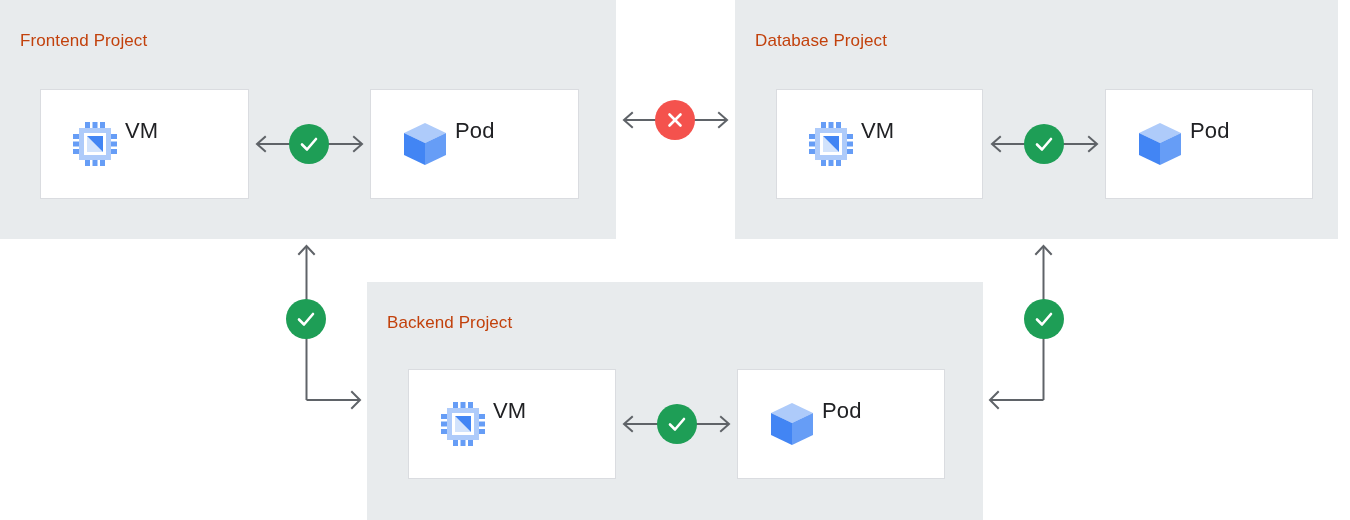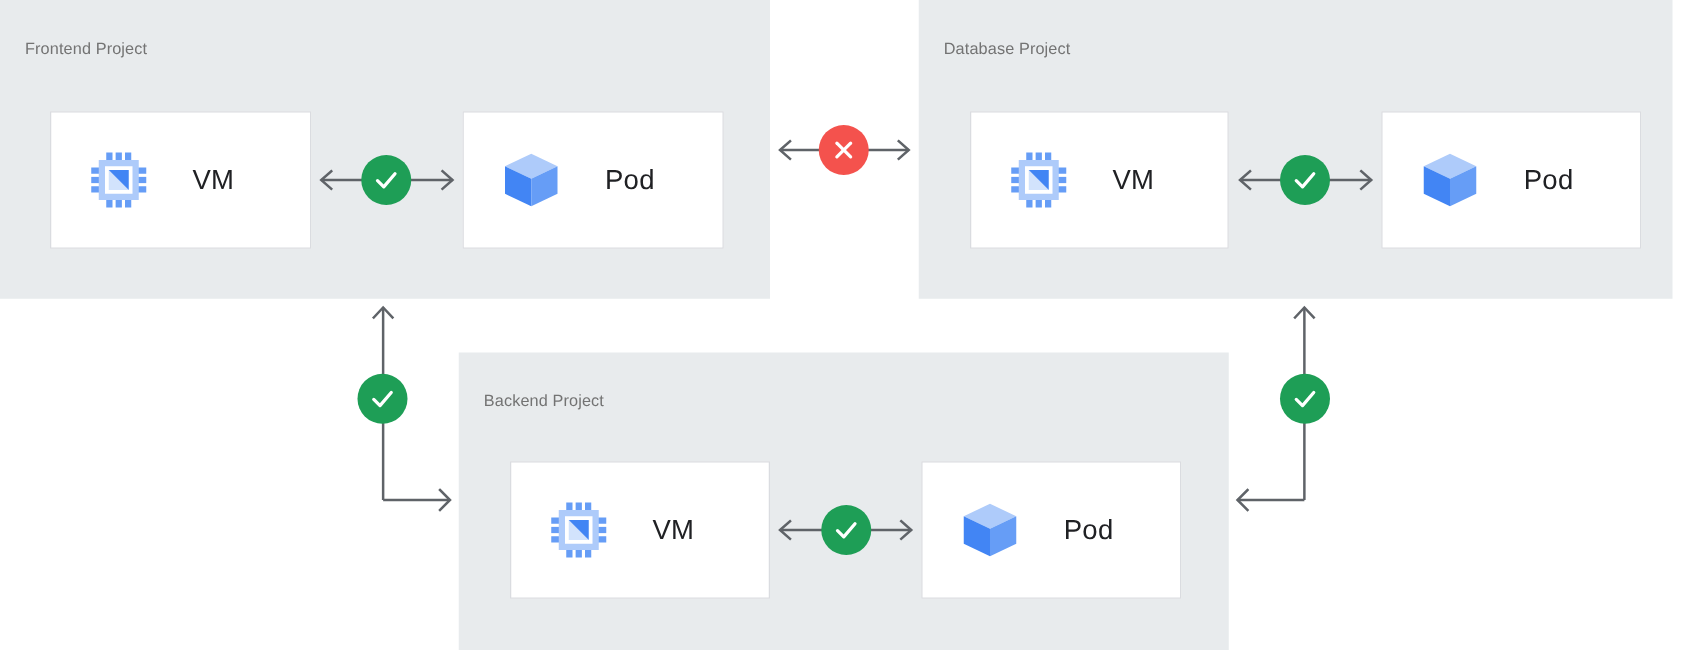--- a/index.html
+++ b/index.html
@@ -18,37 +18,37 @@
     background: #ffffff;
     overflow: hidden;
   }
   .project-panel {
     position: absolute;
     background: #E8EBED;
     box-sizing: border-box;
   }
   .panel-title {
     position: absolute;
-    font-size: 13px;
-    color: #737373;
+    font-size: 17px;
+    color: #c2410c;
     letter-spacing: 0.1px;
     white-space: nowrap;
   }
   .resource-card {
     position: absolute;
     background: #FFFFFF;
     border: 1px solid #DADCE0;
     box-sizing: border-box;
     display: flex;
     align-items: center;
   }
   .card-inner {
     display: flex;
-    align-items: center;
-    gap: 35px;
+    align-items: flex-start;
+    gap: 6px;
     padding-left: 30px;
   }
   .card-label {
     font-size: 22px;
     color: #202124;
     letter-spacing: 0.2px;
     line-height: 1;
   }
   .icon-wrap {
     width: 48px;

